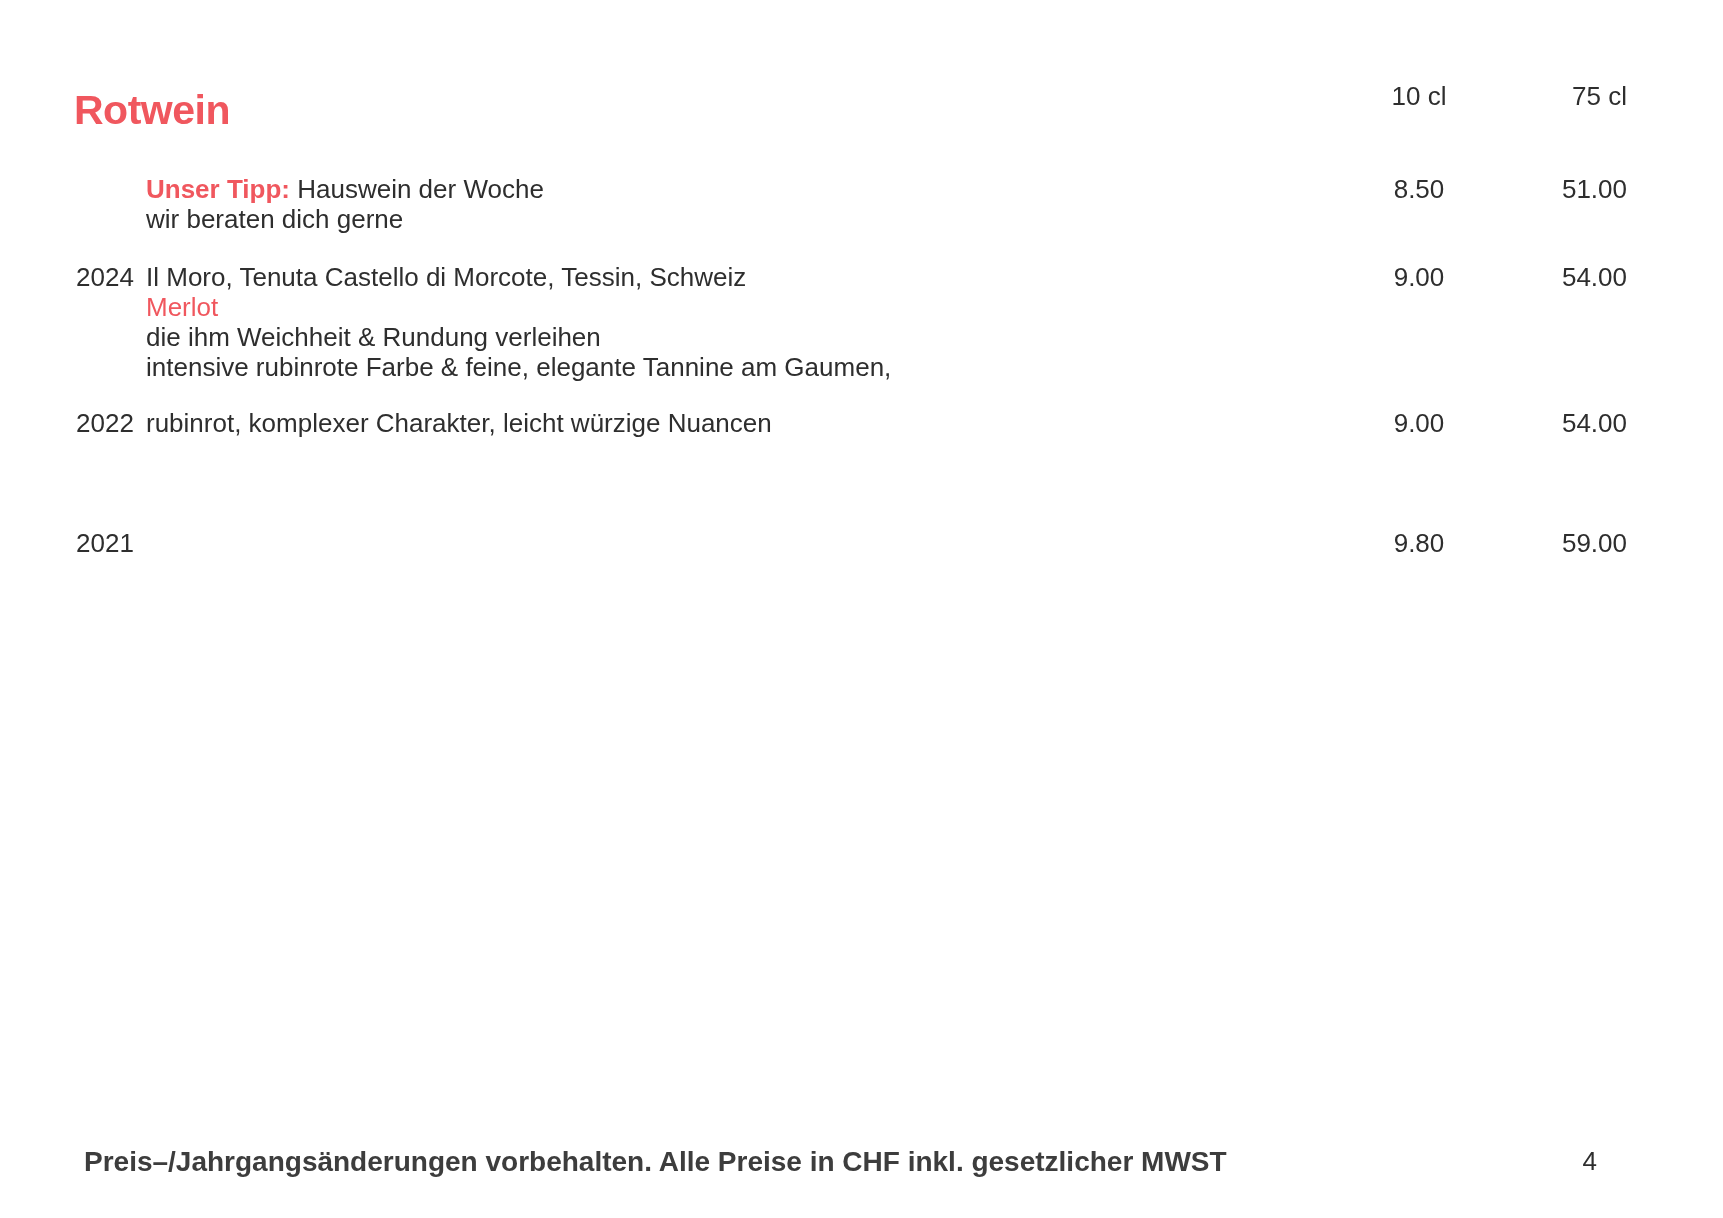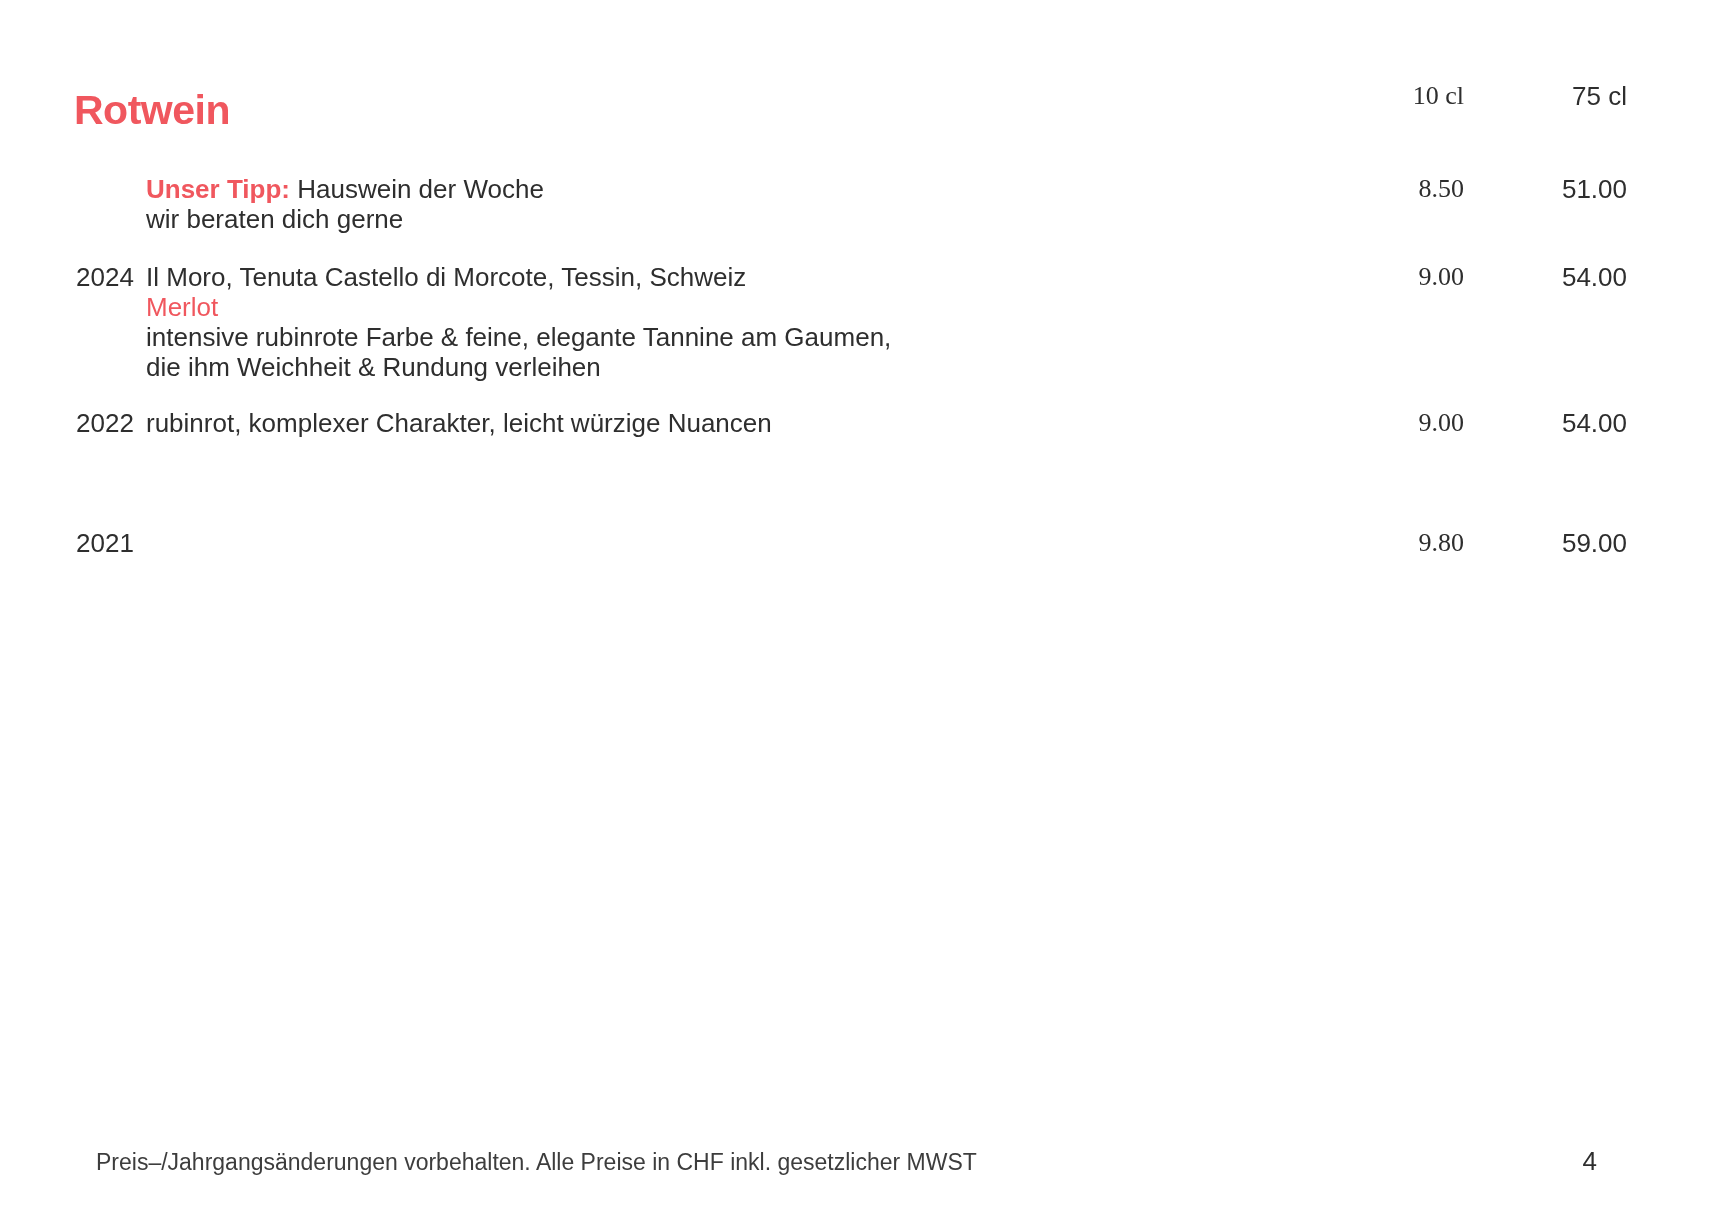--- a/index.html
+++ b/index.html
@@ -24,28 +24,28 @@
     color:var(--accent);
   }
   .row{
     position:absolute;left:0;width:1723px;
     display:grid;
     grid-template-columns:76px 70px 1fr 90px 73px 90px 96px;
     font-size:26px;line-height:30px;
   }
   .row .year{grid-column:2;}
   .row .text{grid-column:3;}
-  .row .p1{grid-column:4;text-align:right;font-family:Liberation Serif, serif;}
+  .row .p1{grid-column:4;text-align:center;}
   .row .p2{grid-column:6;text-align:right;}
   .header-row{top:81px;}
   .red{color:var(--accent);font-weight:700;text-align:right;}
   .grape{color:var(--accent);font-weight:400;}
   .footer{
-    position:absolute;left:96px;top:1148px;
-    font-size:23px;line-height:28px;color:var(--ink-soft);
+    position:absolute;left:84px;top:1148px;
+    font-size:28px;line-height:28px;color:var(--ink-soft);font-weight:bold;
   }
   .pagenum{
     position:absolute;top:1146px;right:126px;
     font-size:26px;line-height:30px;color:var(--ink);
   }
 </style>
 </head>
 <body>
 
 <div class="page">
@@ -70,22 +70,22 @@
       <div class="p1">8.50</div>
       <div class="p2">51.00</div>
     </div>
       <div class="row wine-row" style="top: 262px;">
       <div class="year">2024</div>
       <div class="text">
         <div class="name-line">
           <span class="name">Il Moro, Tenuta Castello di Morcote, Tessin, Schweiz</span>
         </div>
         <div class="grape">Merlot</div>
-      <div>intensive rubinrote Farbe &amp; feine, elegante Tannine am Gaumen,</div>
-          <div>die ihm Weichheit &amp; Rundung verleihen</div>
+      <div>die ihm Weichheit &amp; Rundung verleihen</div>
+          <div>intensive rubinrote Farbe &amp; feine, elegante Tannine am Gaumen,</div>
         </div>
       <div class="p1">9.00</div>
       <div class="p2">54.00</div>
     </div>
       <div class="row wine-row" style="top: 408px;">
       <div class="year">2022</div>
       <div class="text">
       <div>rubinrot, komplexer Charakter, leicht würzige Nuancen</div>
         </div>
       <div class="p1">9.00</div>

